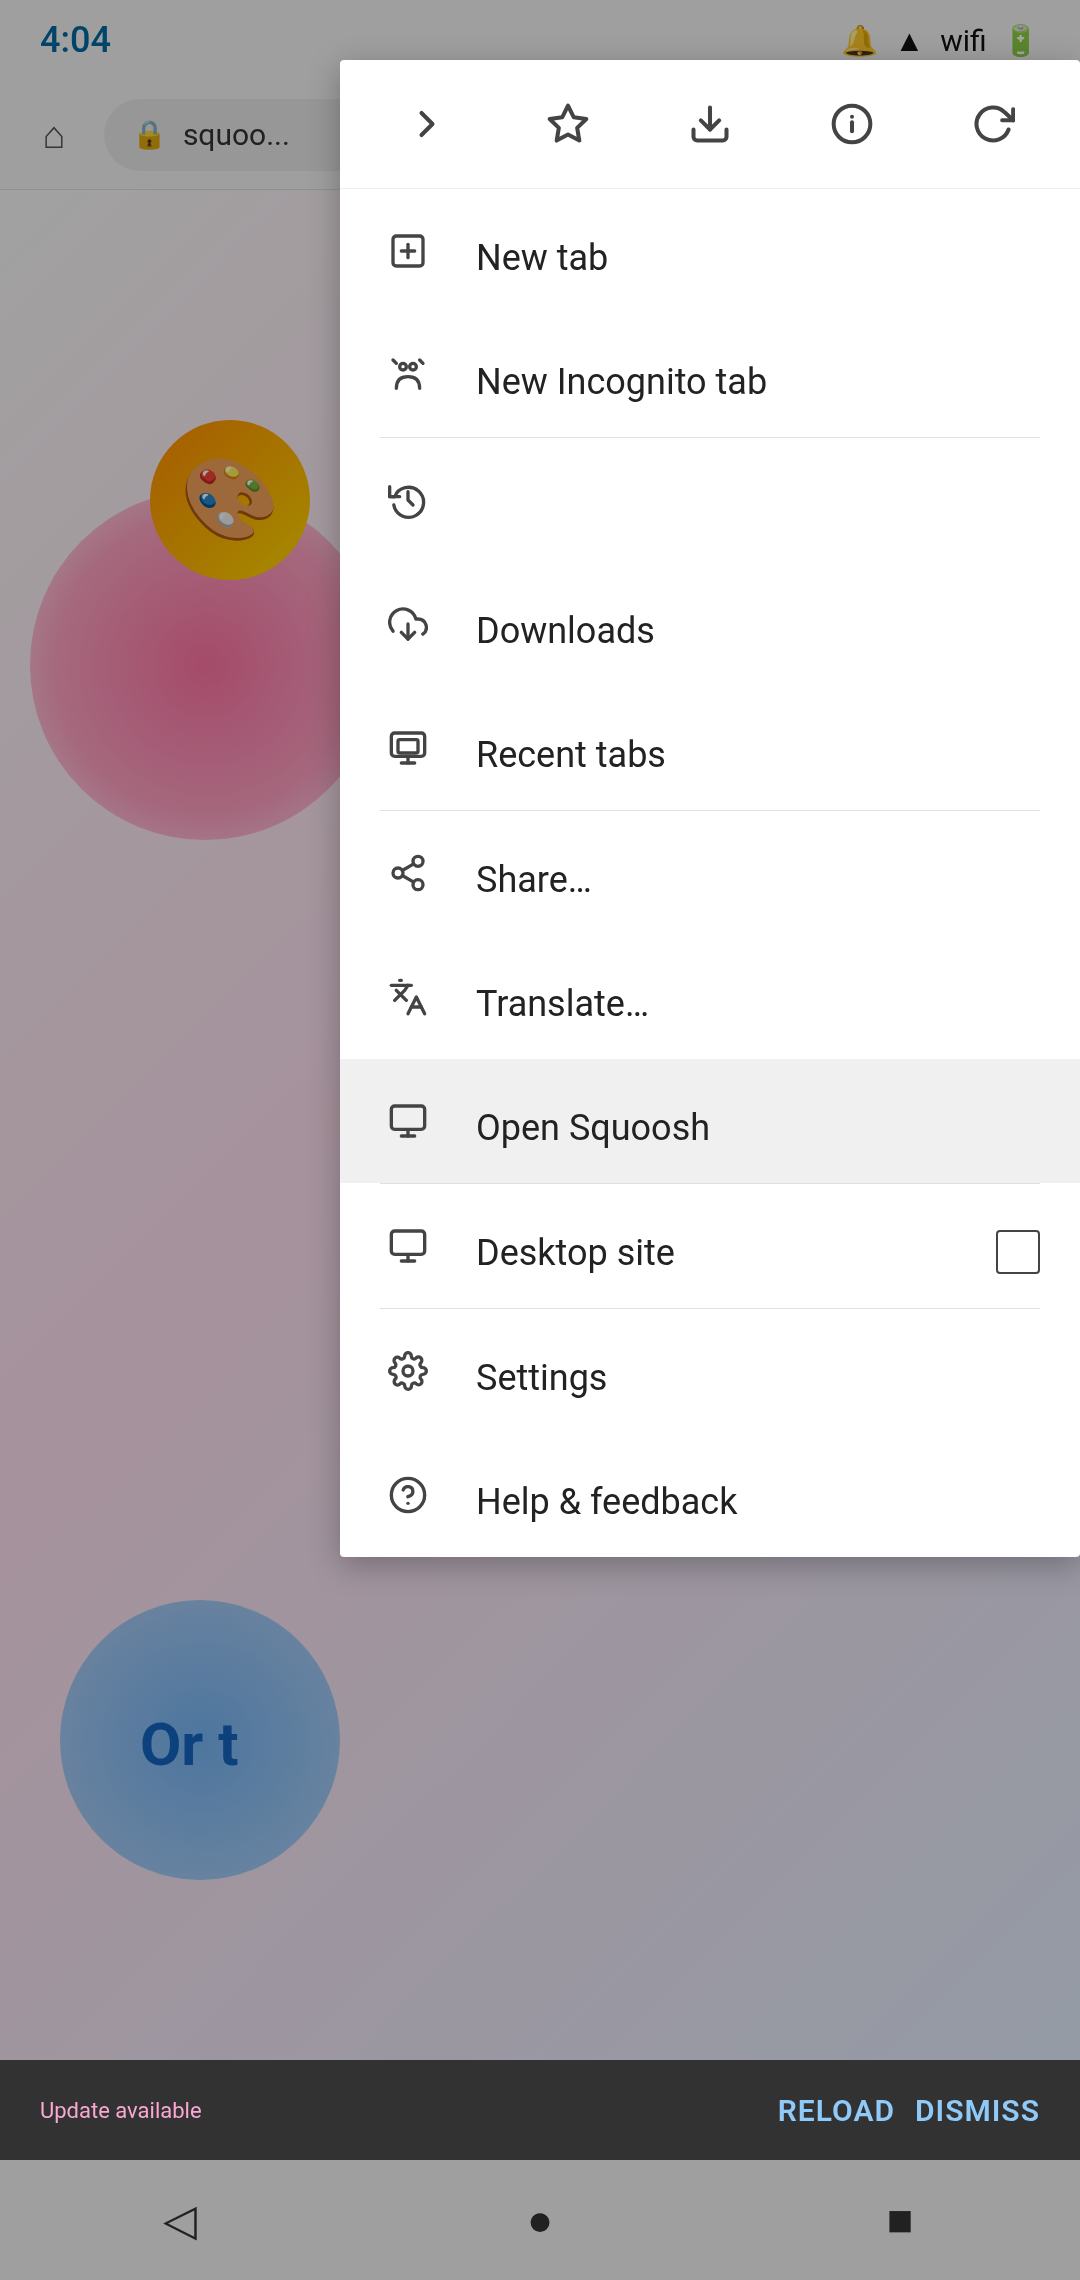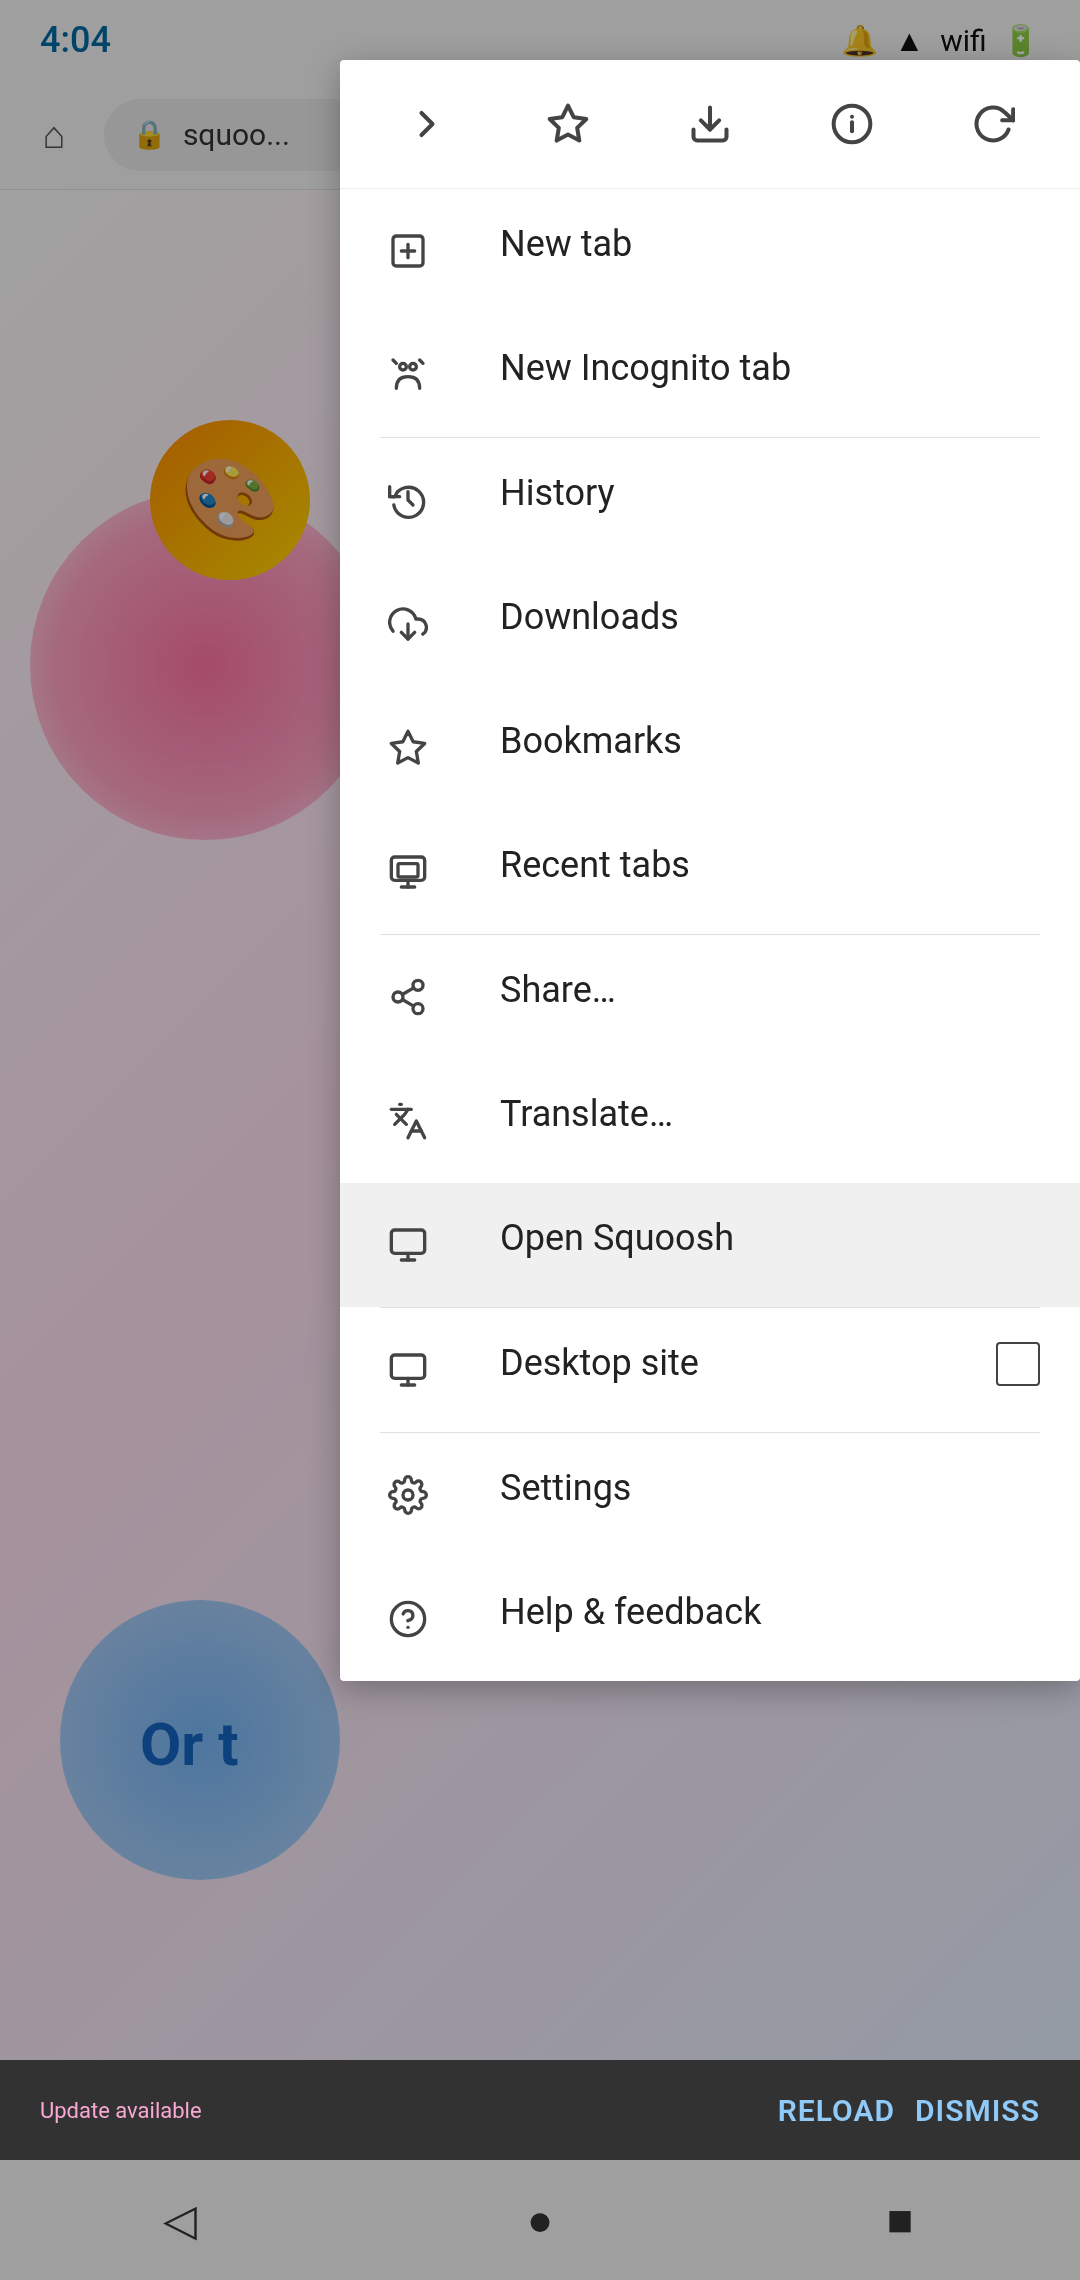--- a/index.html
+++ b/index.html
@@ -160,24 +160,24 @@
       justify-content: center;
       font-size: 44px;
       color: #444;
       border-radius: 50%;
       cursor: pointer;
     }
 
     
     .menu-item {
       display: flex;
-      align-items: flex-start;
+      align-items: flex-end;
       padding: 34px 40px;
       cursor: pointer;
-      gap: 64px;
+      gap: 40px;
       border-bottom: none;
       transition: background 0.15s;
     }
 
     .menu-item:hover, .menu-item.highlighted {
       background: #f0f0f0;
     }
 
     .menu-divider {
       height: 1px;
@@ -407,42 +407,33 @@
   <div class="menu-divider"></div>
 
   <div class="menu-item">
     <div class="menu-item-icon">
       <svg width="40" height="40" viewBox="0 0 24 24" fill="none" stroke="#444" stroke-width="2" stroke-linecap="round" stroke-linejoin="round">
           <polyline points="1 4 1 10 7 10"></polyline>
           <path d="M3.51 15a9 9 0 1 0 .49-4.95L1 10"></path>
           <polyline points="12 7 12 12 15 15"></polyline>
         </svg>
     </div>
-    <span class="menu-item-label">History</span>
   </div>
 
   <div class="menu-item">
     <div class="menu-item-icon">
       <svg width="40" height="40" viewBox="0 0 24 24" fill="none" stroke="#444" stroke-width="2" stroke-linecap="round" stroke-linejoin="round">
           <polyline points="8 17 12 21 16 17"></polyline>
           <line x1="12" y1="12" x2="12" y2="21"></line>
           <path d="M20.88 18.09A5 5 0 0 0 18 9h-1.26A8 8 0 1 0 3 16.29"></path>
         </svg>
     </div>
     <span class="menu-item-label">Downloads</span>
   </div>
 
-  <div class="menu-item">
-    <div class="menu-item-icon">
-      <svg width="40" height="40" viewBox="0 0 24 24" fill="none" stroke="#444" stroke-width="2" stroke-linecap="round" stroke-linejoin="round">
-          <polygon points="12 2 15.09 8.26 22 9.27 17 14.14 18.18 21.02 12 17.77 5.82 21.02 7 14.14 2 9.27 8.91 8.26 12 2"></polygon>
-        </svg>
-    </div>
-    <span class="menu-item-label">Bookmarks</span>
-  </div>
 
   <div class="menu-item">
     <div class="menu-item-icon">
       <svg width="40" height="40" viewBox="0 0 24 24" fill="none" stroke="#444" stroke-width="2" stroke-linecap="round" stroke-linejoin="round">
           <rect x="2" y="3" width="20" height="14" rx="2"></rect>
           <rect x="6" y="7" width="12" height="8" rx="1"></rect>
           <line x1="8" y1="21" x2="16" y2="21"></line>
           <line x1="12" y1="17" x2="12" y2="21"></line>
         </svg>
     </div>

